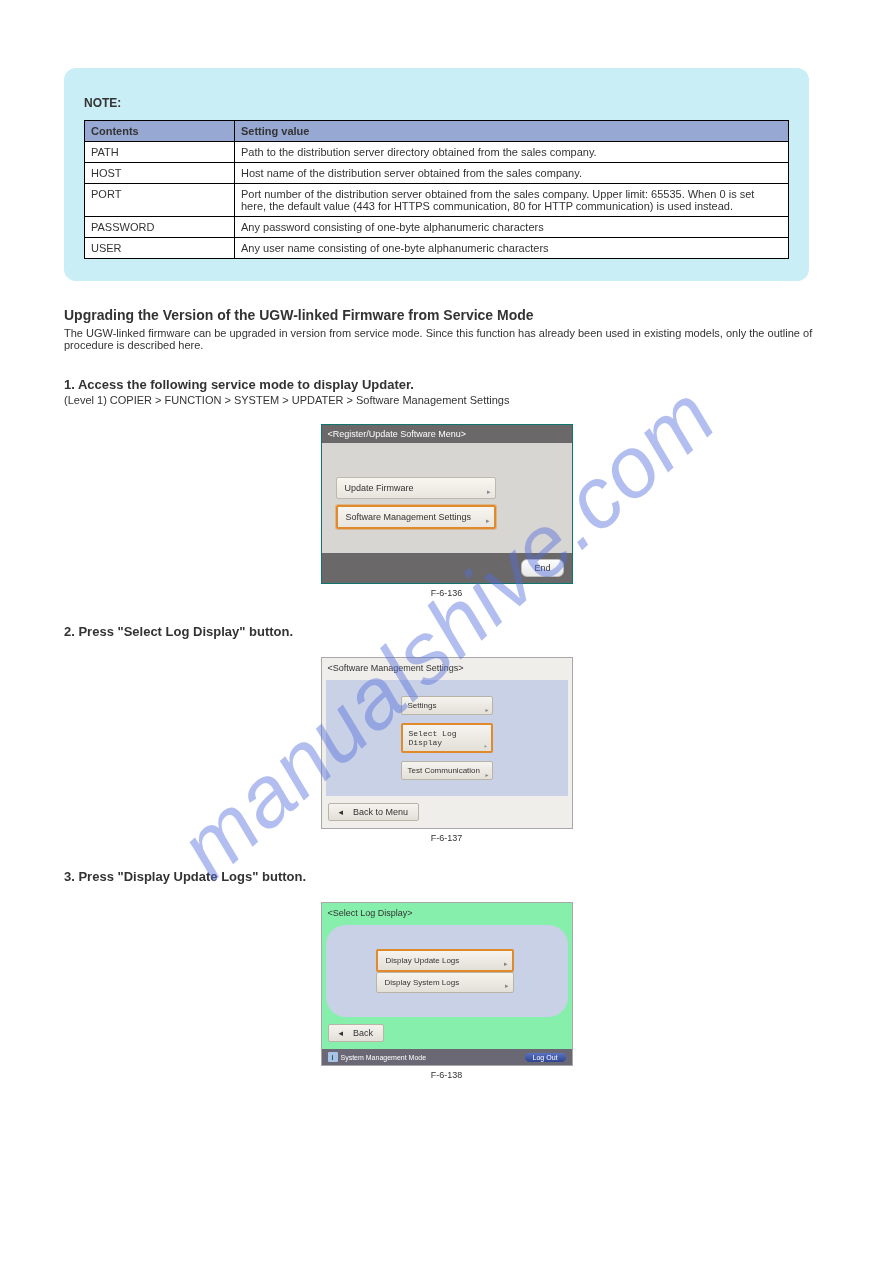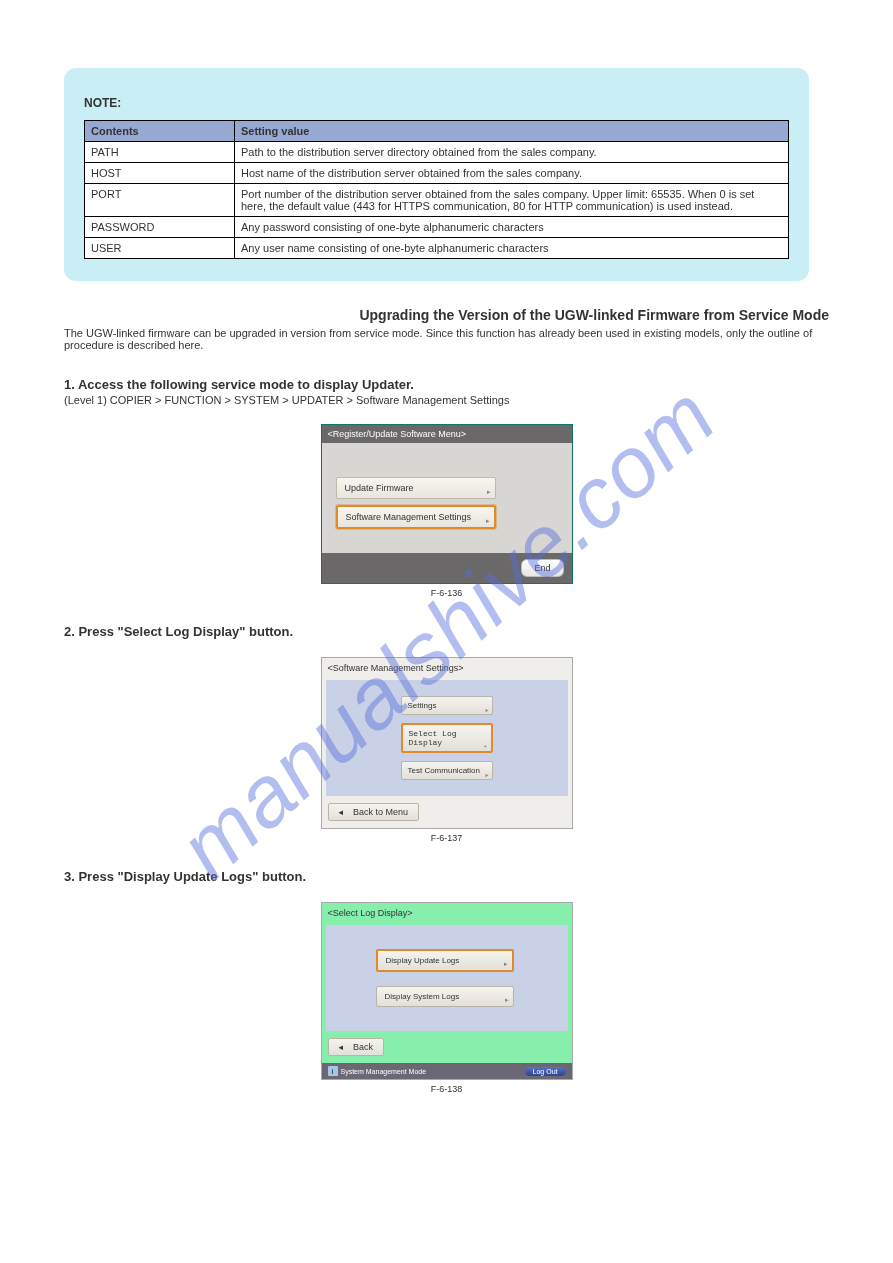--- a/index.html
+++ b/index.html
@@ -48,21 +48,21 @@
     vertical-align: top;
   }
   .tbl th {
     background: #97a8d2;
     font-weight: bold;
   }
   .tbl .c1 { width: 150px; }
 
   
   .section { margin: 26px 64px 0 64px; }
-  .h-main { font-size: 14px; font-weight: bold; margin-bottom: 4px; text-align: right; }
+  .h-main { font-size: 14px; font-weight: bold; margin-bottom: 4px; }
   .h-step { font-size: 13px; font-weight: bold; margin-top: 14px; }
   .p-body { font-size: 11px; margin-top: 2px; }
 
   
   .shot-wrap {
     margin: 18px auto 0 auto;
     width: 252px;
     display: flex;
     flex-direction: column;
   }
@@ -171,21 +171,21 @@
     background: #86efac;
     font-size: 9px;
   }
   .panel3-body {
     margin: 2px 4px 0 4px;
     background: #c8d1e6;
     padding: 24px 4px 24px 0;
     display: flex;
     flex-direction: column;
     align-items: center;
-    gap: 14px;
+    border-radius: 20px;
   }
   .btn-wide {
     width: 138px;
     background: linear-gradient(#f5f3ee, #e3e0d8);
     border: 1px solid #bab4a7;
     border-radius: 2px;
     padding: 5px 8px;
     font-size: 8px;
     text-align: left;
     position: relative;

